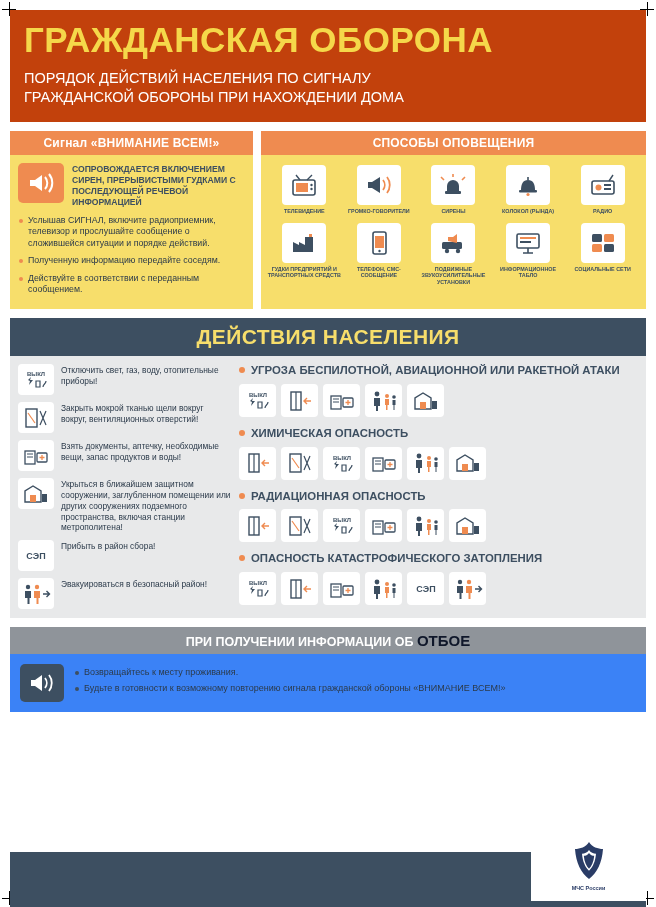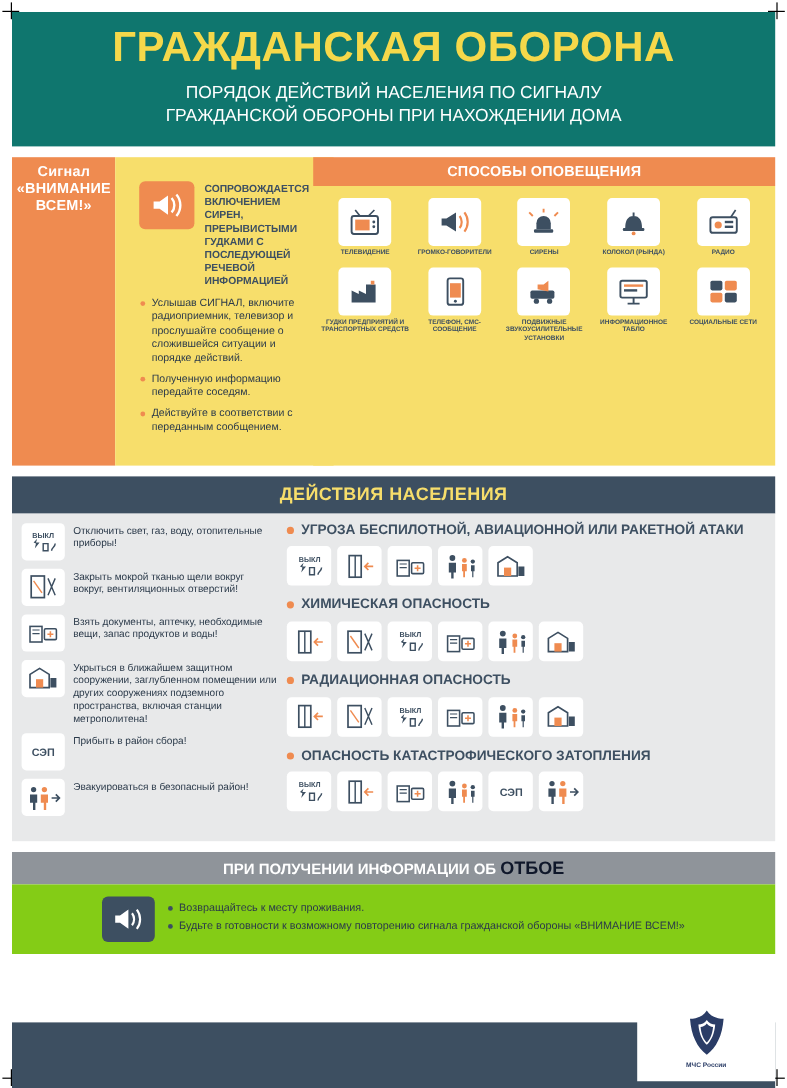--- a/index.html
+++ b/index.html
@@ -21,50 +21,50 @@
   .crop{position:absolute;width:14px;height:14px;border:0;}
   .crop span{position:absolute;background:#000;}
   .crop.tl{left:2px;top:2px;}
   .crop.tr{right:2px;top:2px;}
   .crop.bl{left:2px;bottom:2px;}
   .crop.br{right:2px;bottom:2px;}
   .crop .h{height:1px;width:14px;left:0;top:7px;}
   .crop .v{width:1px;height:14px;left:7px;top:0;}
 
   .header{
-    background:#0f766e;
+    background:#c2410c;
     color:#fff;
     padding:12px 14px 14px 14px;
-    text-align:center;
+    text-align:left;
   }
   .header h1{
     margin:0 0 10px 0;
     font-size:35px;
     letter-spacing:0.5px;
     font-weight:bold;
     color:#f5d84a;
     line-height:1.05;
   }
   .header h2{
     margin:0;
     font-size:14.5px;
     font-weight:normal;
     line-height:1.35;
     color:#ffffff;
   }
 
   .row1{display:flex;gap:8px;margin-top:9px;align-items:stretch;}
-  .col-left{width:243px;display:flex;flex-direction:row;}
+  .col-left{width:243px;display:flex;flex-direction:column;}
   .col-right{flex:1;display:flex;flex-direction:column;}
 
   .bar-orange{
     background:#ef8b50;color:#fff;font-weight:bold;font-size:12px;
     text-align:center;padding:5px 4px;letter-spacing:0.2px;
   }
-  .panel-yellow{background:#f7de6b;padding:20px;flex:1;}
+  .panel-yellow{background:#f7de6b;padding:8px;flex:1;}
 
   .siren-block{display:flex;gap:8px;align-items:flex-start;}
   .siren-ico{
     width:46px;height:40px;background:#ef8b50;border-radius:5px;
     display:flex;align-items:center;justify-content:center;flex:none;
   }
   .siren-text{
     font-size:8.6px;font-weight:bold;color:#3d4f61;line-height:1.28;
     text-transform:uppercase;padding-top:1px;
   }
@@ -84,23 +84,23 @@
   .mitem{width:74px;text-align:center;}
   .mbox{
     width:44px;height:40px;margin:0 auto 3px auto;background:#ffffff;
     border-radius:4px;display:flex;align-items:center;justify-content:center;
   }
   .mcap{font-size:5.4px;font-weight:bold;color:#3d4f61;line-height:1.25;text-transform:uppercase;}
 
   
   .section-dark{
     background:#3d4f61;color:#f7de6b;text-align:center;font-weight:bold;
-    font-size:15px;padding:7px 4px;margin-top:9px;letter-spacing:0.4px;
-  }
-  .actions{background:#e8e9ea;display:flex;padding:8px 8px 14px 8px;gap:8px;}
+    font-size:21px;padding:7px 4px;margin-top:9px;letter-spacing:0.4px;
+  }
+  .actions{background:#e8e9ea;display:flex;padding:8px 8px 2px 8px;gap:8px;}
   .act-left{width:213px;}
   .act-right{flex:1;}
   .act-item{display:flex;gap:7px;margin-bottom:7px;align-items:flex-start;}
   .sq{
     width:36px;height:31px;background:#ffffff;border-radius:4px;flex:none;
     display:flex;align-items:center;justify-content:center;text-decoration:underline;
   }
   .act-txt{font-size:8.4px;line-height:1.28;color:#2b3a4a;padding-top:1px;}
 
   .threat-title{
@@ -113,21 +113,21 @@
   }
   .icon-strip{display:flex;gap:5px;margin-bottom:10px;flex-wrap:nowrap;}
   .icon-strip .sq{width:37px;height:33px;}
 
   
   .bar-grey{
     background:#8f949a;color:#ffffff;text-align:center;font-weight:bold;
     font-size:12.5px;padding:5px 4px;margin-top:9px;
   }
   .bar-grey b{font-size:15px;color:#0f172a;}
-  .otboy{background:#84cc16;padding:10px 10px;display:flex;gap:10px;align-items:center;justify-content:center;}
+  .otboy{background:#3b82f6;padding:10px 10px;display:flex;gap:10px;align-items:center;}
   .otboy-ico{
     width:44px;height:38px;background:#3d4f61;border-radius:5px;flex:none;
     display:flex;align-items:center;justify-content:center;
   }
   .otboy ul{margin:0;padding:0;list-style:none;}
   .otboy li{
     position:relative;padding-left:10px;margin-bottom:4px;font-size:9px;line-height:1.3;
   }
   .otboy li::before{
     content:"";position:absolute;left:1px;top:4px;width:4px;height:4px;border-radius:50%;

